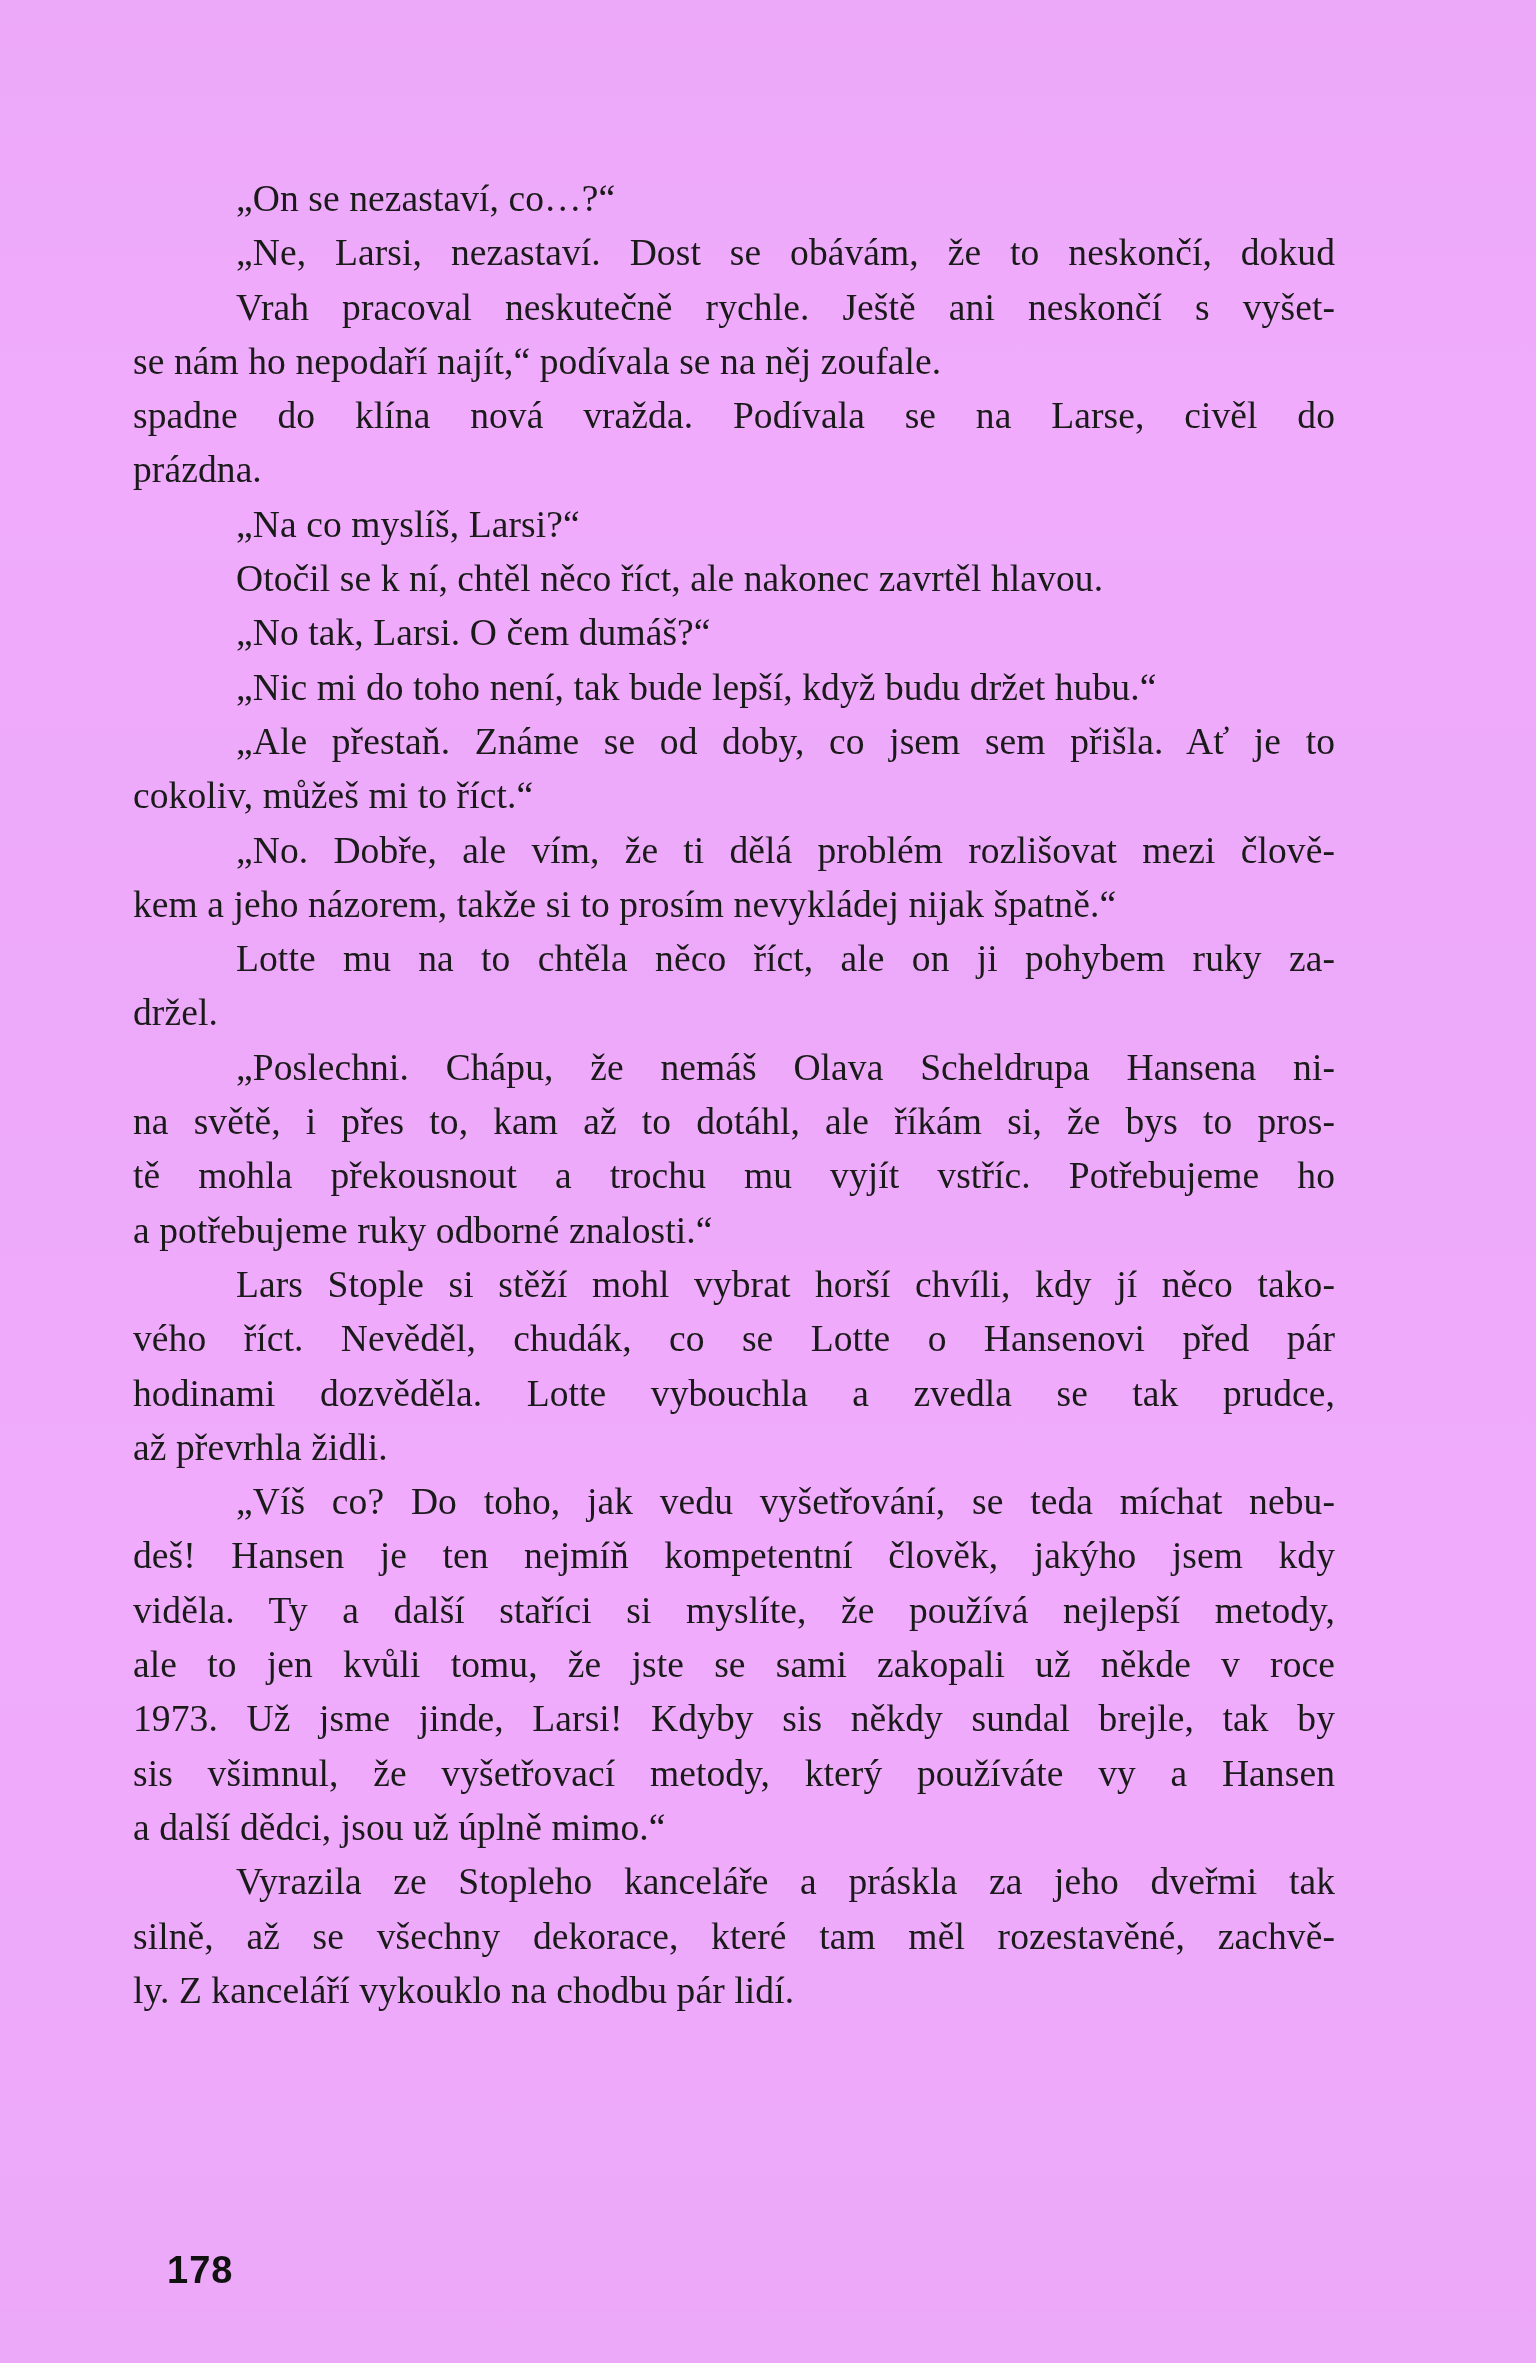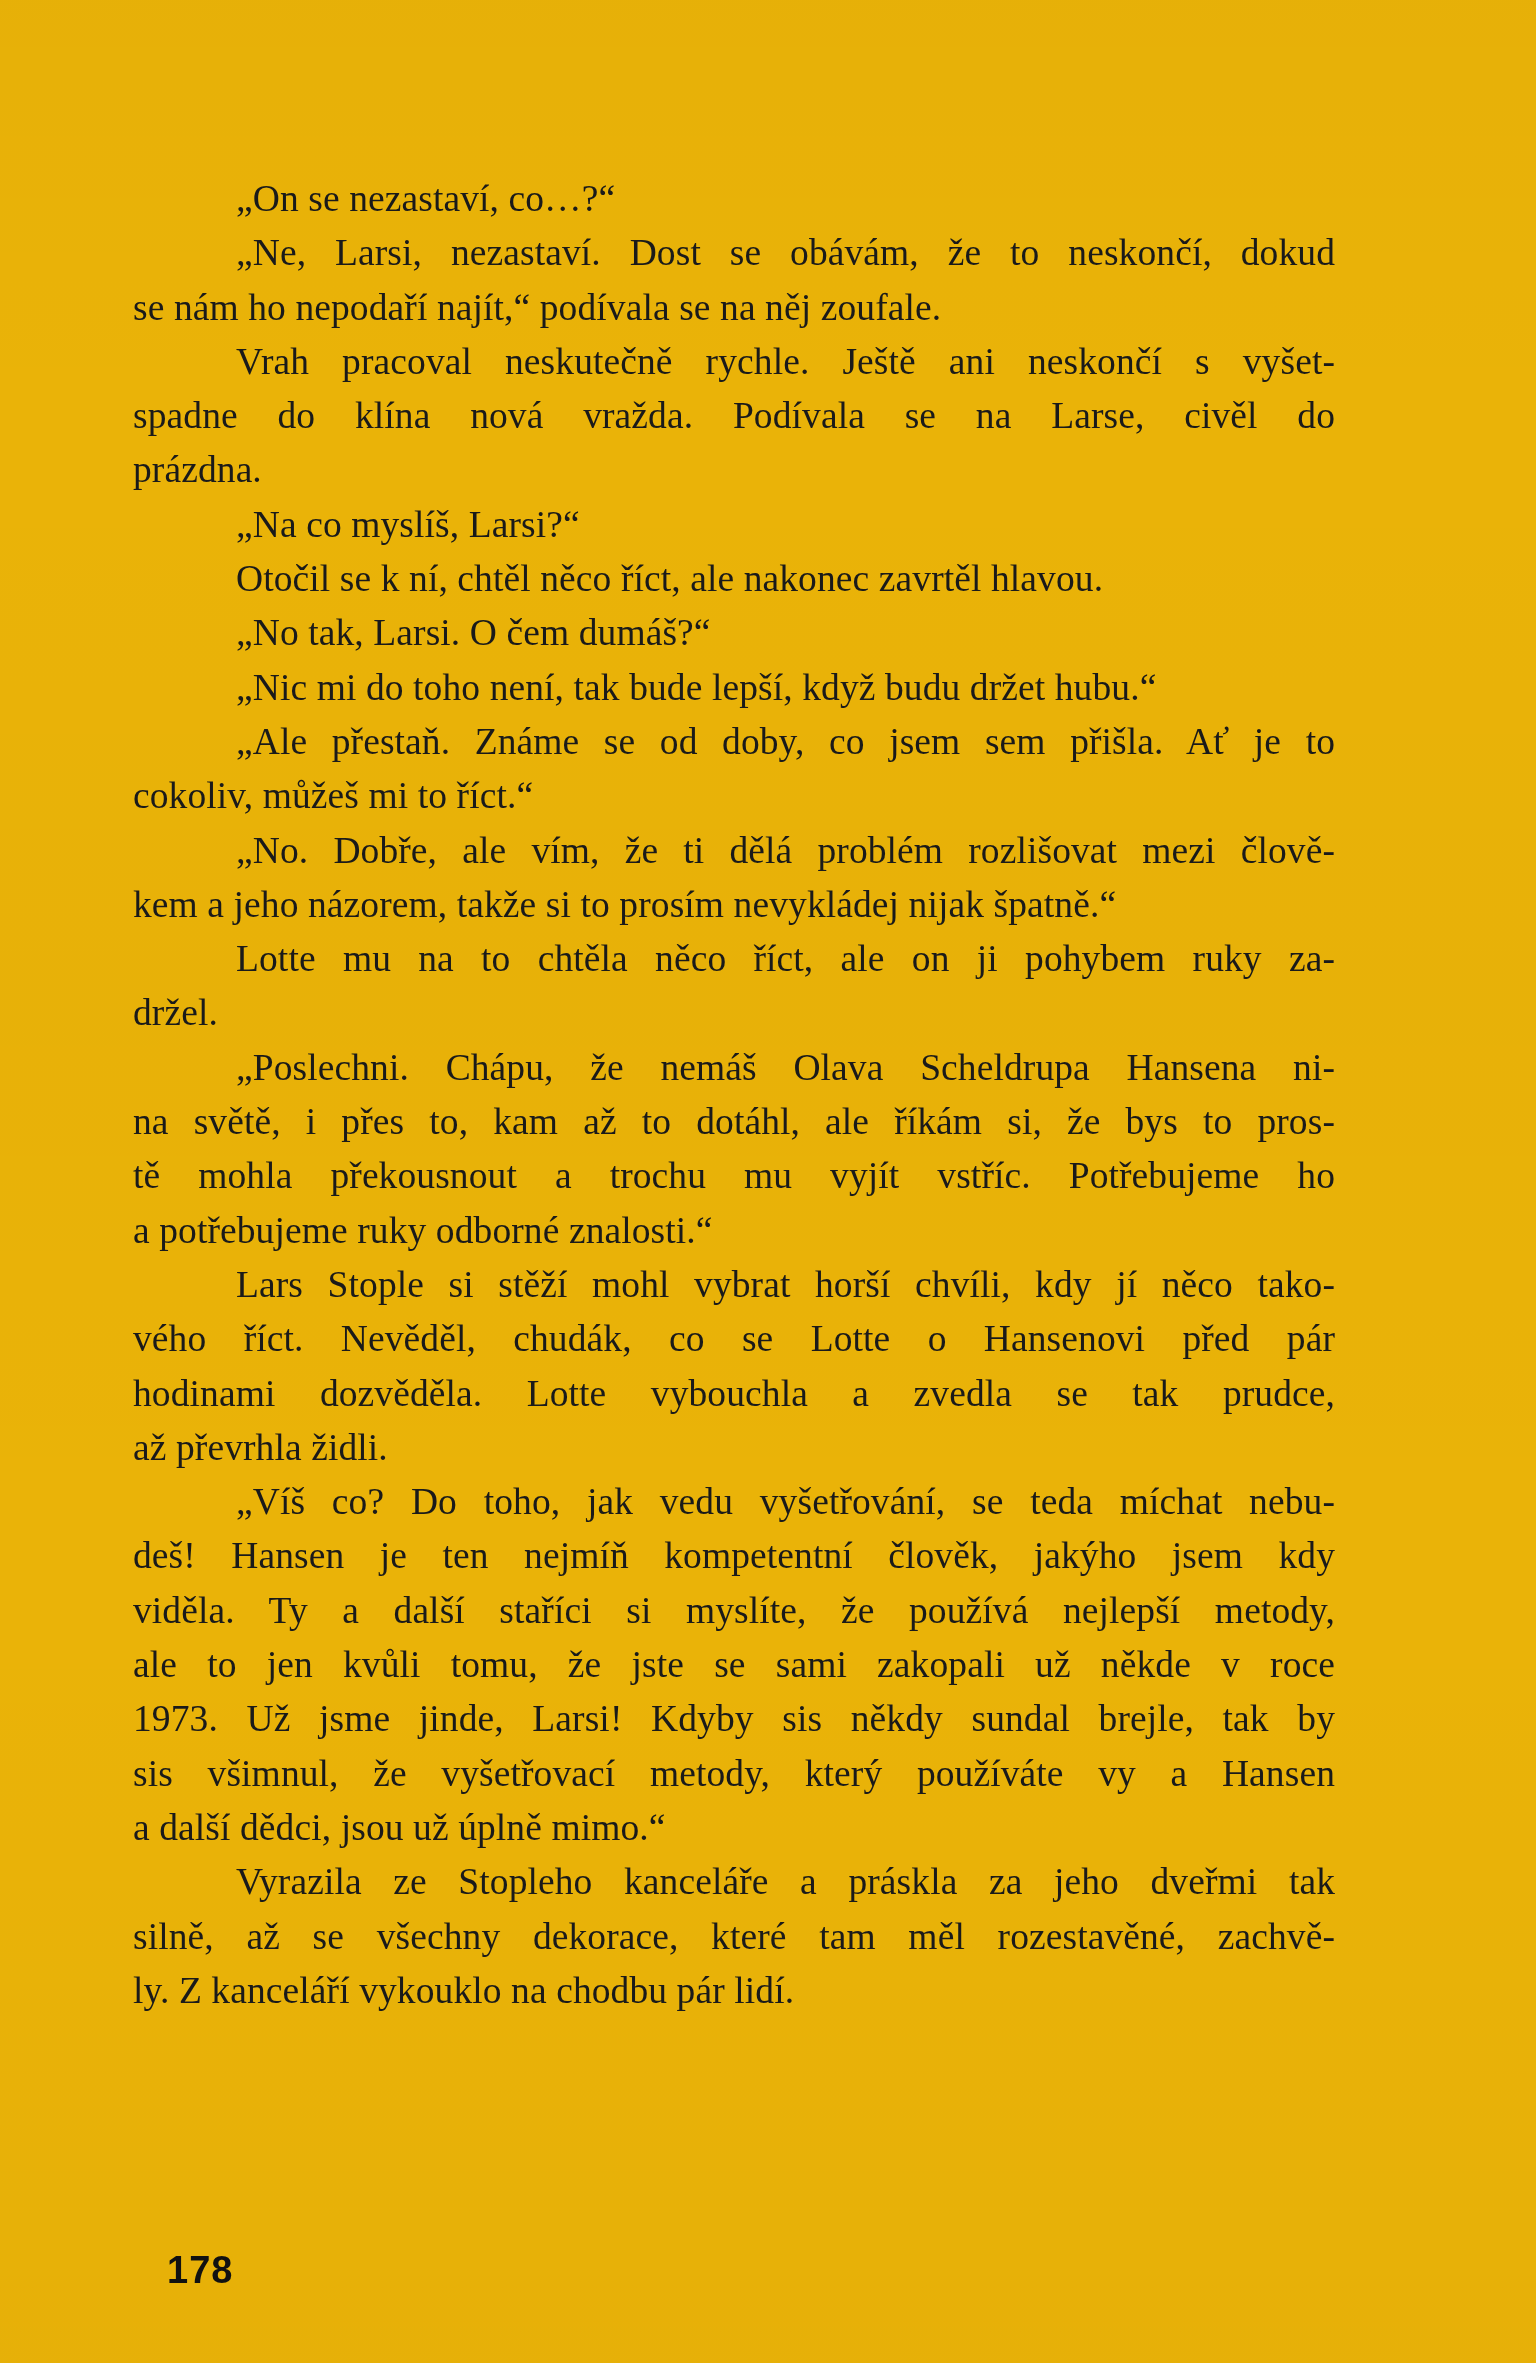--- a/index.html
+++ b/index.html
@@ -5,21 +5,21 @@
   html, body {
     margin: 0;
     padding: 0;
     background: #e9e9e9;
   }
   .page {
     position: relative;
     width: 1536px;
     height: 2363px;
     margin: 0 auto;
-    background: #eab308;
+    background: #f0abfc;
     overflow: hidden;
     font-family: "Liberation Serif", serif;
     color: #1a1a1a;
   }
   
   .page::before {
     content: "";
     position: absolute;
     inset: 0;
     background:
@@ -65,22 +65,22 @@
     color: #111;
   }
 </style>
 </head>
 <body>
 
 <div class="page">
   <div class="text-block">
       <div class="line indent para-end">„On se nezastaví, co…?“</div>
       <div class="line indent just">„Ne, Larsi, nezastaví. Dost se obávám, že to neskončí, dokud</div>
+      <div class="line indent just">Vrah pracoval neskutečně rychle. Ještě ani neskončí s vyšet-</div>
       <div class="line para-end">se nám ho nepodaří najít,“ podívala se na něj zoufale.</div>
-      <div class="line indent just">Vrah pracoval neskutečně rychle. Ještě ani neskončí s vyšet-</div>
       <div class="line just">spadne do klína nová vražda. Podívala se na Larse, civěl do</div>
       <div class="line para-end">prázdna.</div>
       <div class="line indent para-end">„Na co myslíš, Larsi?“</div>
       <div class="line indent para-end">Otočil se k ní, chtěl něco říct, ale nakonec zavrtěl hlavou.</div>
       <div class="line indent para-end">„No tak, Larsi. O čem dumáš?“</div>
       <div class="line indent para-end">„Nic mi do toho není, tak bude lepší, když budu držet hubu.“</div>
       <div class="line indent just">„Ale přestaň. Známe se od doby, co jsem sem přišla. Ať je to</div>
       <div class="line para-end">cokoliv, můžeš mi to říct.“</div>
       <div class="line indent just">„No. Dobře, ale vím, že ti dělá problém rozlišovat mezi člově-</div>
       <div class="line para-end">kem a jeho názorem, takže si to prosím nevykládej nijak špatně.“</div>

